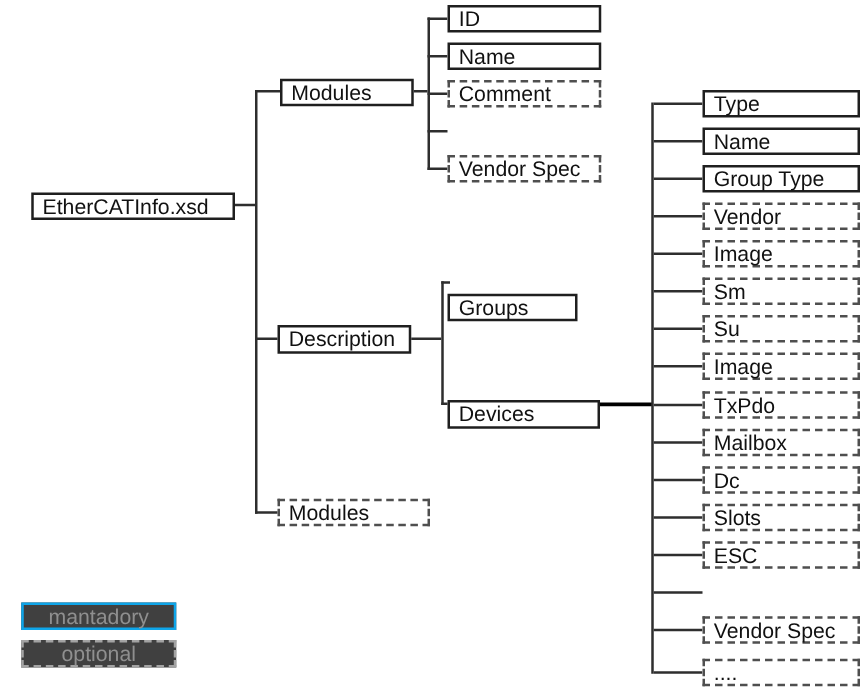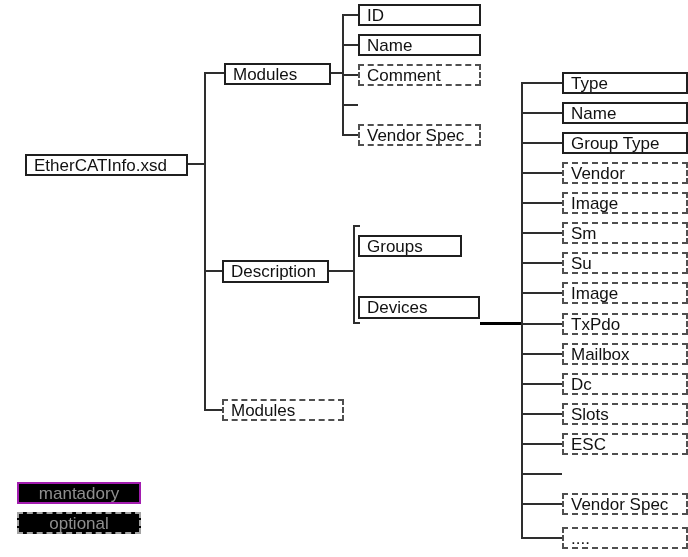--- a/index.html
+++ b/index.html
@@ -11,22 +11,22 @@
   .node{
     position:absolute;box-sizing:border-box;background:#fff;
     border:2px solid #1f1f1f;
     display:flex;align-items:center;padding-left:7px;
     white-space:nowrap;line-height:1;
   }
   .node.opt{border:2px dashed #4f4f4f;}
   .ln{position:absolute;background:#2e2e2e;}
   .ln.bold{background:#000;}
   .legend{
-    position:absolute;box-sizing:border-box;background:#000000;
-    border:2px solid #a21caf;color:#8f8f8f;
+    position:absolute;box-sizing:border-box;background:#404040;
+    border:2px solid #0ea5e9;color:#8f8f8f;
     display:flex;align-items:center;justify-content:center;
     white-space:nowrap;line-height:1;text-align:center;
   }
   .legend.opt{border-style:dashed;border-color:#a3a3a3;}
 </style>
 </head>
 <body>
 
 <div class="canvas">
 
@@ -77,21 +77,21 @@
   <div class="node" style="left:224px;top:63px;width:107px;height:22px;">Modules</div>
   <div class="node" style="left:222px;top:260px;width:107px;height:23px;">Description</div>
   <div class="node opt" style="left:222px;top:399px;width:122px;height:22px;">Modules</div>
 
   <div class="node" style="left:358px;top:4px;width:123px;height:22px;">ID</div>
   <div class="node" style="left:358px;top:34px;width:123px;height:22px;">Name</div>
   <div class="node opt" style="left:358px;top:64px;width:123px;height:22px;">Comment</div>
   <div class="node opt" style="left:358px;top:124px;width:123px;height:22px;">Vendor Spec</div>
 
   <div class="node" style="left:358px;top:215px;width:104px;height:22px;margin-top:20px;">Groups</div>
-  <div class="node" style="left:358px;top:296px;width:122px;height:23px;">Devices</div>
+  <div class="node" style="left:358px;top:320px;width:122px;height:23px;">Devices</div>
 
   <div class="node" style="left:562px;top:72px;width:126px;height:22px;">Type</div>
   <div class="node" style="left:562px;top:102px;width:126px;height:22px;">Name</div>
   <div class="node" style="left:562px;top:132px;width:126px;height:22px;">Group Type</div>
   <div class="node opt" style="left:562px;top:162px;width:126px;height:22px;">Vendor</div>
   <div class="node opt" style="left:562px;top:192px;width:126px;height:22px;">Image</div>
   <div class="node opt" style="left:562px;top:222px;width:126px;height:22px;">Sm</div>
   <div class="node opt" style="left:562px;top:252px;width:126px;height:22px;">Su</div>
   <div class="node opt" style="left:562px;top:282px;width:126px;height:22px;">Image</div>
   <div class="node opt" style="left:562px;top:313px;width:126px;height:22px;">TxPdo</div>

